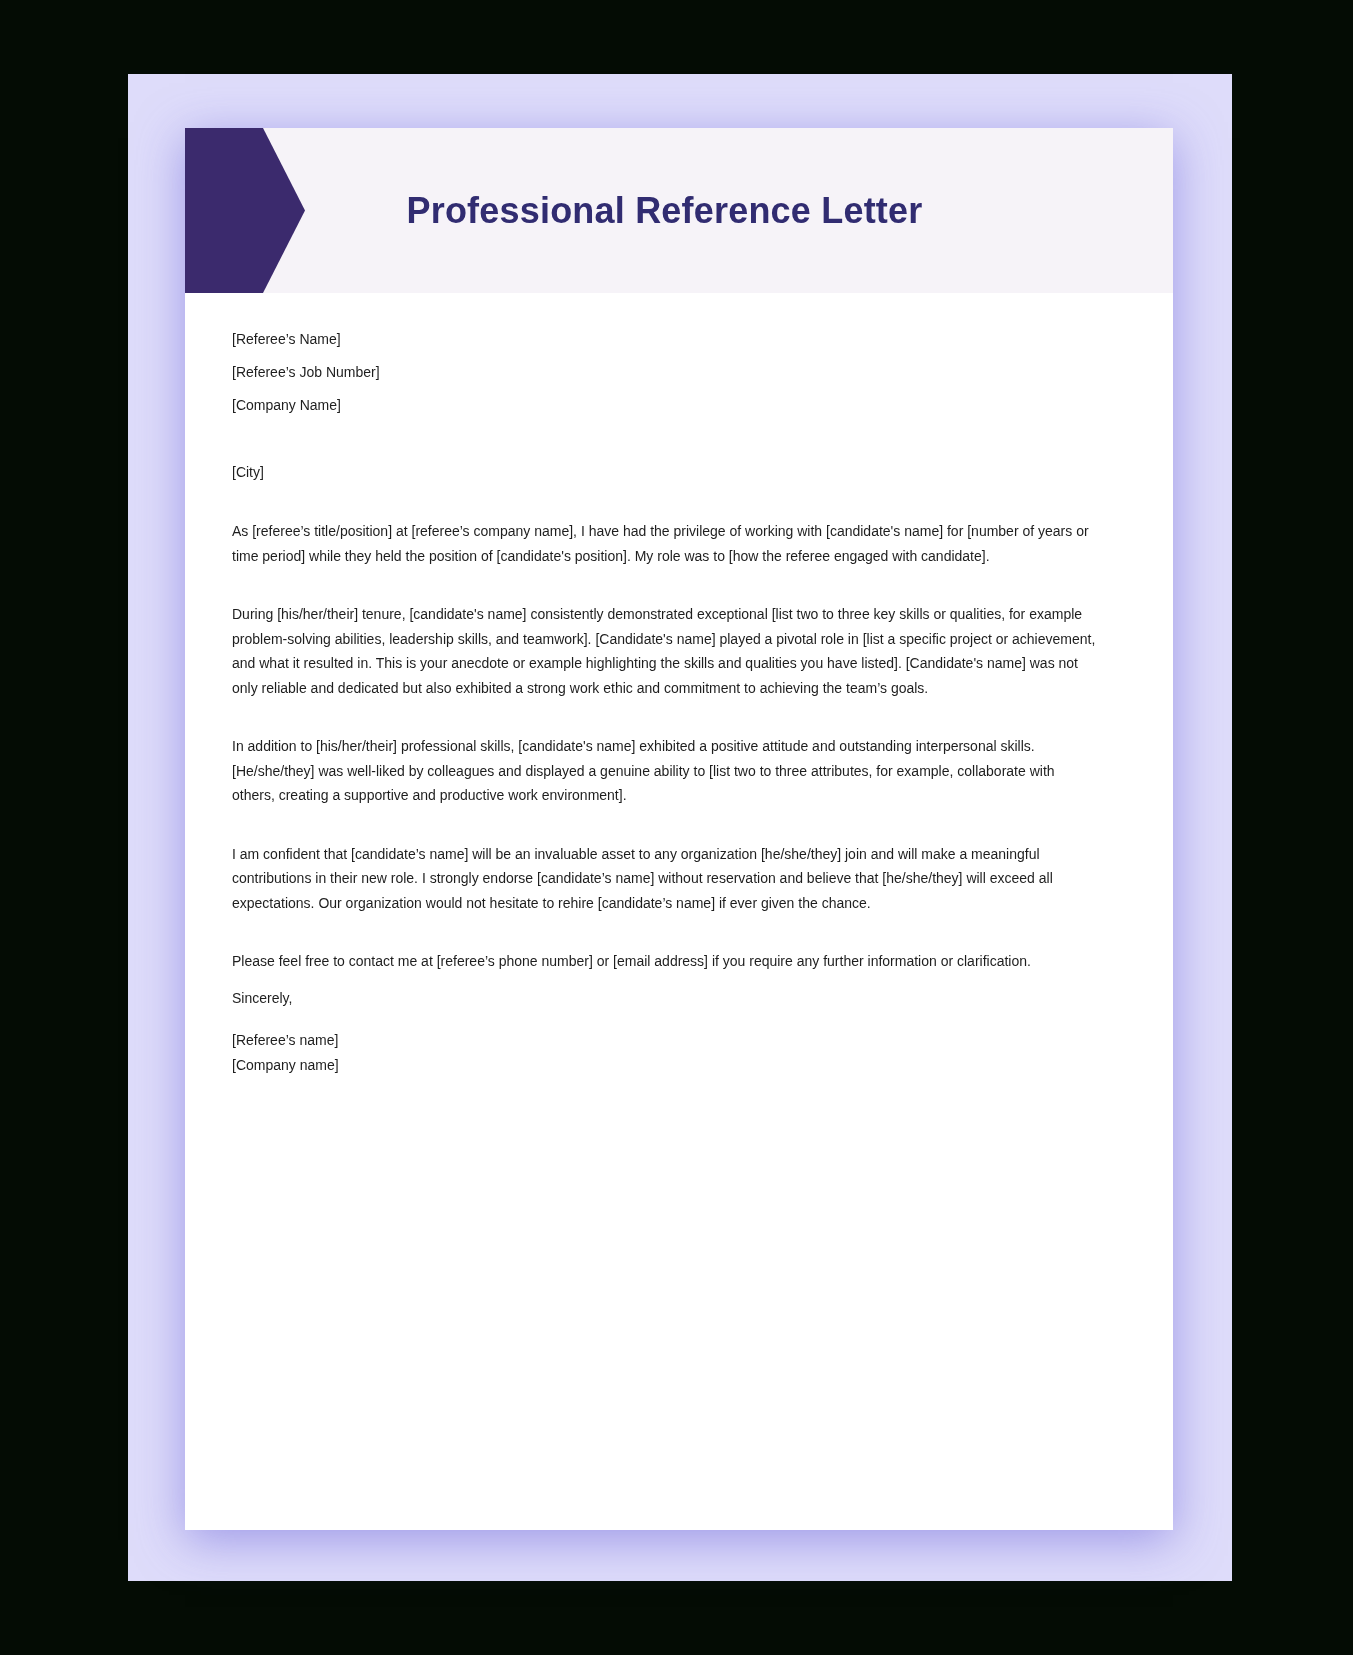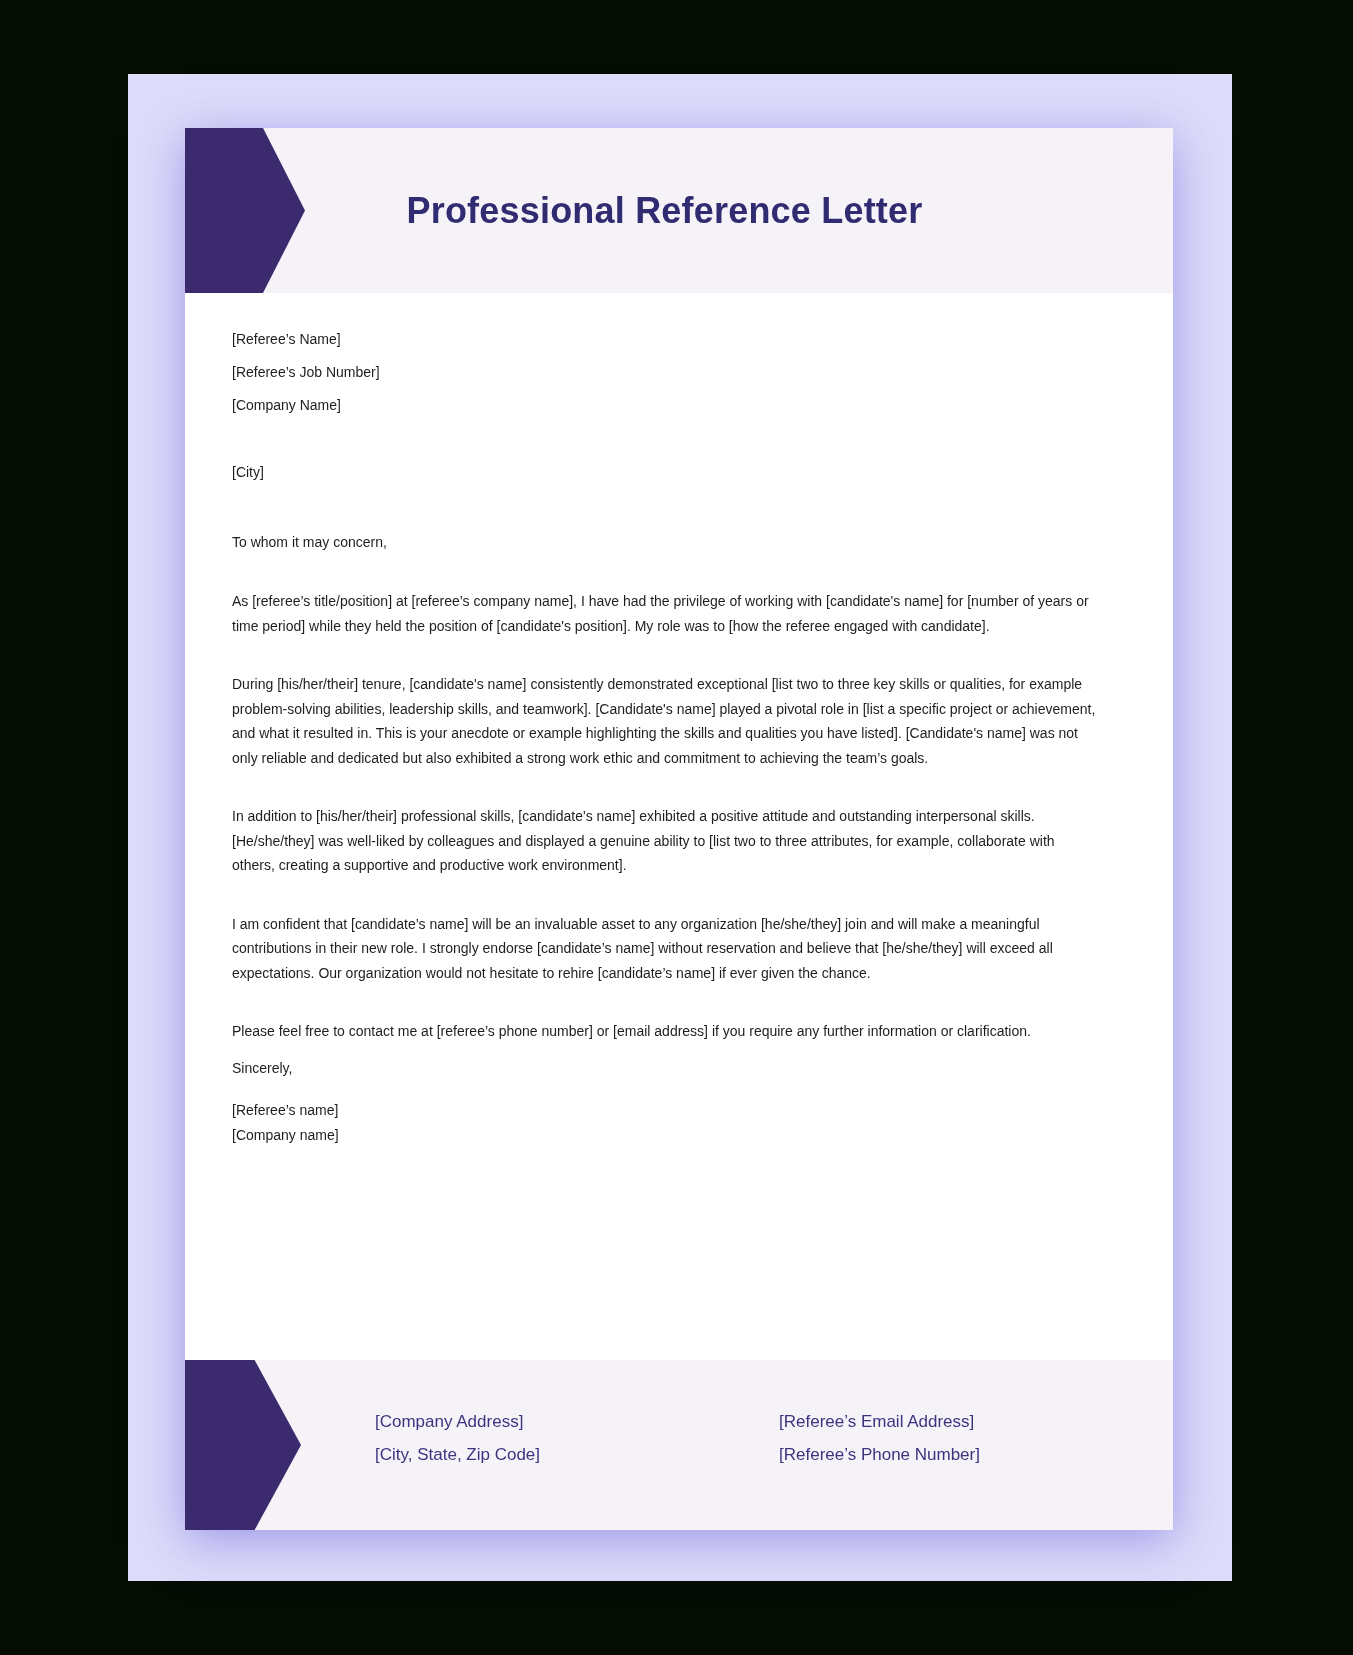--- a/index.html
+++ b/index.html
@@ -84,42 +84,30 @@
       <h1 class="title">Professional Reference Letter</h1>
     </header>
 
     <main class="letter-body">
       <p class="recipient-line">[Referee’s Name]</p>
       <p class="recipient-line">[Referee’s Job Number]</p>
       <p class="recipient-line">[Company Name]</p>
 
       <p class="date-line">[City]</p>
 
-      <p class="salutation">To whom it may concern,</p>
 
       <p class="para">As [referee’s title/position] at [referee’s company name], I have had the privilege of working with [candidate's name] for [number of years or time period] while they held the position of [candidate's position]. My role was to [how the referee engaged with candidate].</p>
       <p class="para">During [his/her/their] tenure, [candidate's name] consistently demonstrated exceptional [list two to three key skills or qualities, for example problem-solving abilities, leadership skills, and teamwork]. [Candidate's name] played a pivotal role in [list a specific project or achievement, and what it resulted in. This is your anecdote or example highlighting the skills and qualities you have listed]. [Candidate's name] was not only reliable and dedicated but also exhibited a strong work ethic and commitment to achieving the team’s goals.</p>
       <p class="para">In addition to [his/her/their] professional skills, [candidate's name] exhibited a positive attitude and outstanding interpersonal skills. [He/she/they] was well-liked by colleagues and displayed a genuine ability to [list two to three attributes, for example, collaborate with others, creating a supportive and productive work environment].</p>
       <p class="para">I am confident that [candidate’s name] will be an invaluable asset to any organization [he/she/they] join and will make a meaningful contributions in their new role. I strongly endorse [candidate’s name] without reservation and believe that [he/she/they] will exceed all expectations. Our organization would not hesitate to rehire [candidate’s name] if ever given the chance.</p>
       <p class="para">Please feel free to contact me at [referee’s phone number] or [email address] if you require any further information or clarification.</p>
 
       <p class="para closing">Sincerely,</p>
 
       <div class="sig-block">
         <p class="sig-line">[Referee’s name]</p>
         <p class="sig-line">[Company name]</p>
       </div>
     </main>
 
-    <footer class="band footer-band">
-      <div class="arrow arrow-footer"></div>
-      <div class="footer-col footer-col-left">
-        <p>[Company Address]</p>
-        <p>[City, State, Zip Code]</p>
-      </div>
-      <div class="footer-col footer-col-right">
-        <p>[Referee’s Email Address]</p>
-        <p>[Referee’s Phone Number]</p>
-      </div>
-    </footer>
 
   </div>
 </div>
 
 </body></html>

